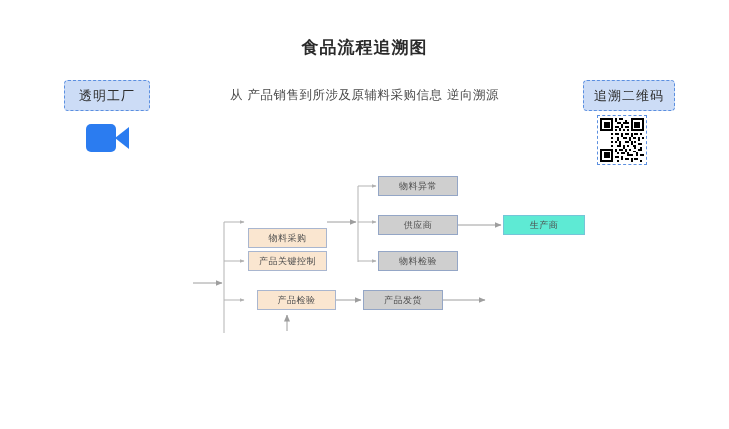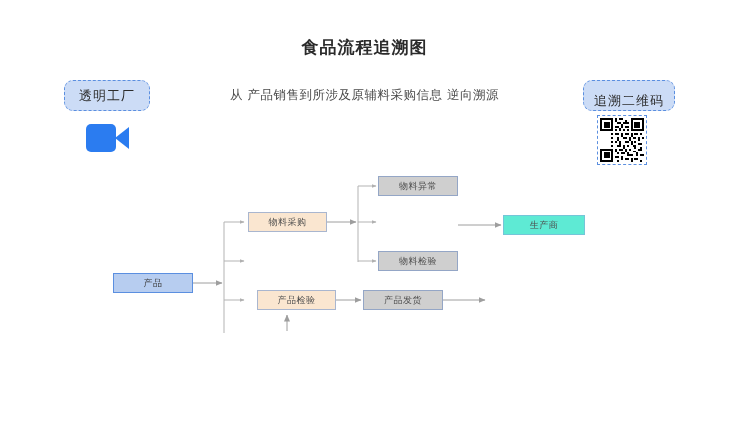--- a/index.html
+++ b/index.html
@@ -40,30 +40,30 @@
     color: #4a4a4a;
     letter-spacing: 0.5px;
   }
 
   
   .badge {
     position: absolute;
     box-sizing: border-box;
     background: #ccdcf6;
     border: 1.5px dashed #5b8fe0;
-    border-radius: 9px;
+    border-radius: 4px;
     font-size: 13px;
     color: #2c2c2c;
     display: flex;
     align-items: center;
     justify-content: center;
     letter-spacing: 1px;
   }
   #badge-left  { left: 64px;  top: 80px; width: 86px; height: 31px; }
-  #badge-right { left: 583px; top: 80px; width: 92px; height: 31px; align-items: flex-end; }
+  #badge-right { left: 583px; top: 80px; width: 92px; height: 31px; }
 
   
   .cam {
     position: absolute;
     left: 86px;
     top: 124px;
     width: 44px;
     height: 28px;
   }
   .cam-body {
@@ -261,34 +261,37 @@
       <line x1="458" y1="225" x2="501" y2="225" marker-end="url(#ah)" stroke="#9e9e9e"></line>
 
       <line x1="327" y1="300" x2="361" y2="300" marker-end="url(#ah)" stroke="#9e9e9e"></line>
 
       <line x1="443" y1="300" x2="485" y2="300" marker-end="url(#ah)" stroke="#9e9e9e"></line>
 
       <line x1="287" y1="331" x2="287" y2="315" marker-end="url(#ah)" stroke="#9e9e9e"></line>
     </g>
   </svg>
 
-  <div class="node n-blue" style="left:113px; top:273px; width:80px; height:20px;">
-    <span>产品</span>
-  </div>
-
-  <div class="node n-tan" style="left:248px; top:212px; width:79px; height:20px;">
+
+  <div class="node n-tan" style="left:248px; top:228px; width:79px; height:20px;">
     <span>物料采购</span>
+  </div>
+  <div class="node n-tan" style="left:248px; top:251px; width:79px; height:20px;">
+    <span>产品关键控制</span>
   </div>
   <div class="node n-tan" style="left:248px; top:290px; width:79px; height:20px;margin-left:9px;">
     <span>产品检验</span>
   </div>
 
   <div class="node n-gray" style="left:378px; top:176px; width:80px; height:20px;">
     <span>物料异常</span>
   </div>
+  <div class="node n-gray" style="left:378px; top:215px; width:80px; height:20px;">
+    <span>供应商</span>
+  </div>
   <div class="node n-gray" style="left:378px; top:251px; width:80px; height:20px;">
     <span>物料检验</span>
   </div>
   <div class="node n-gray" style="left:363px; top:290px; width:80px; height:20px;">
     <span>产品发货</span>
   </div>
 
   <div class="node n-cyan" style="left:503px; top:215px; width:82px; height:20px;">
     <span>生产商</span>
   </div>

